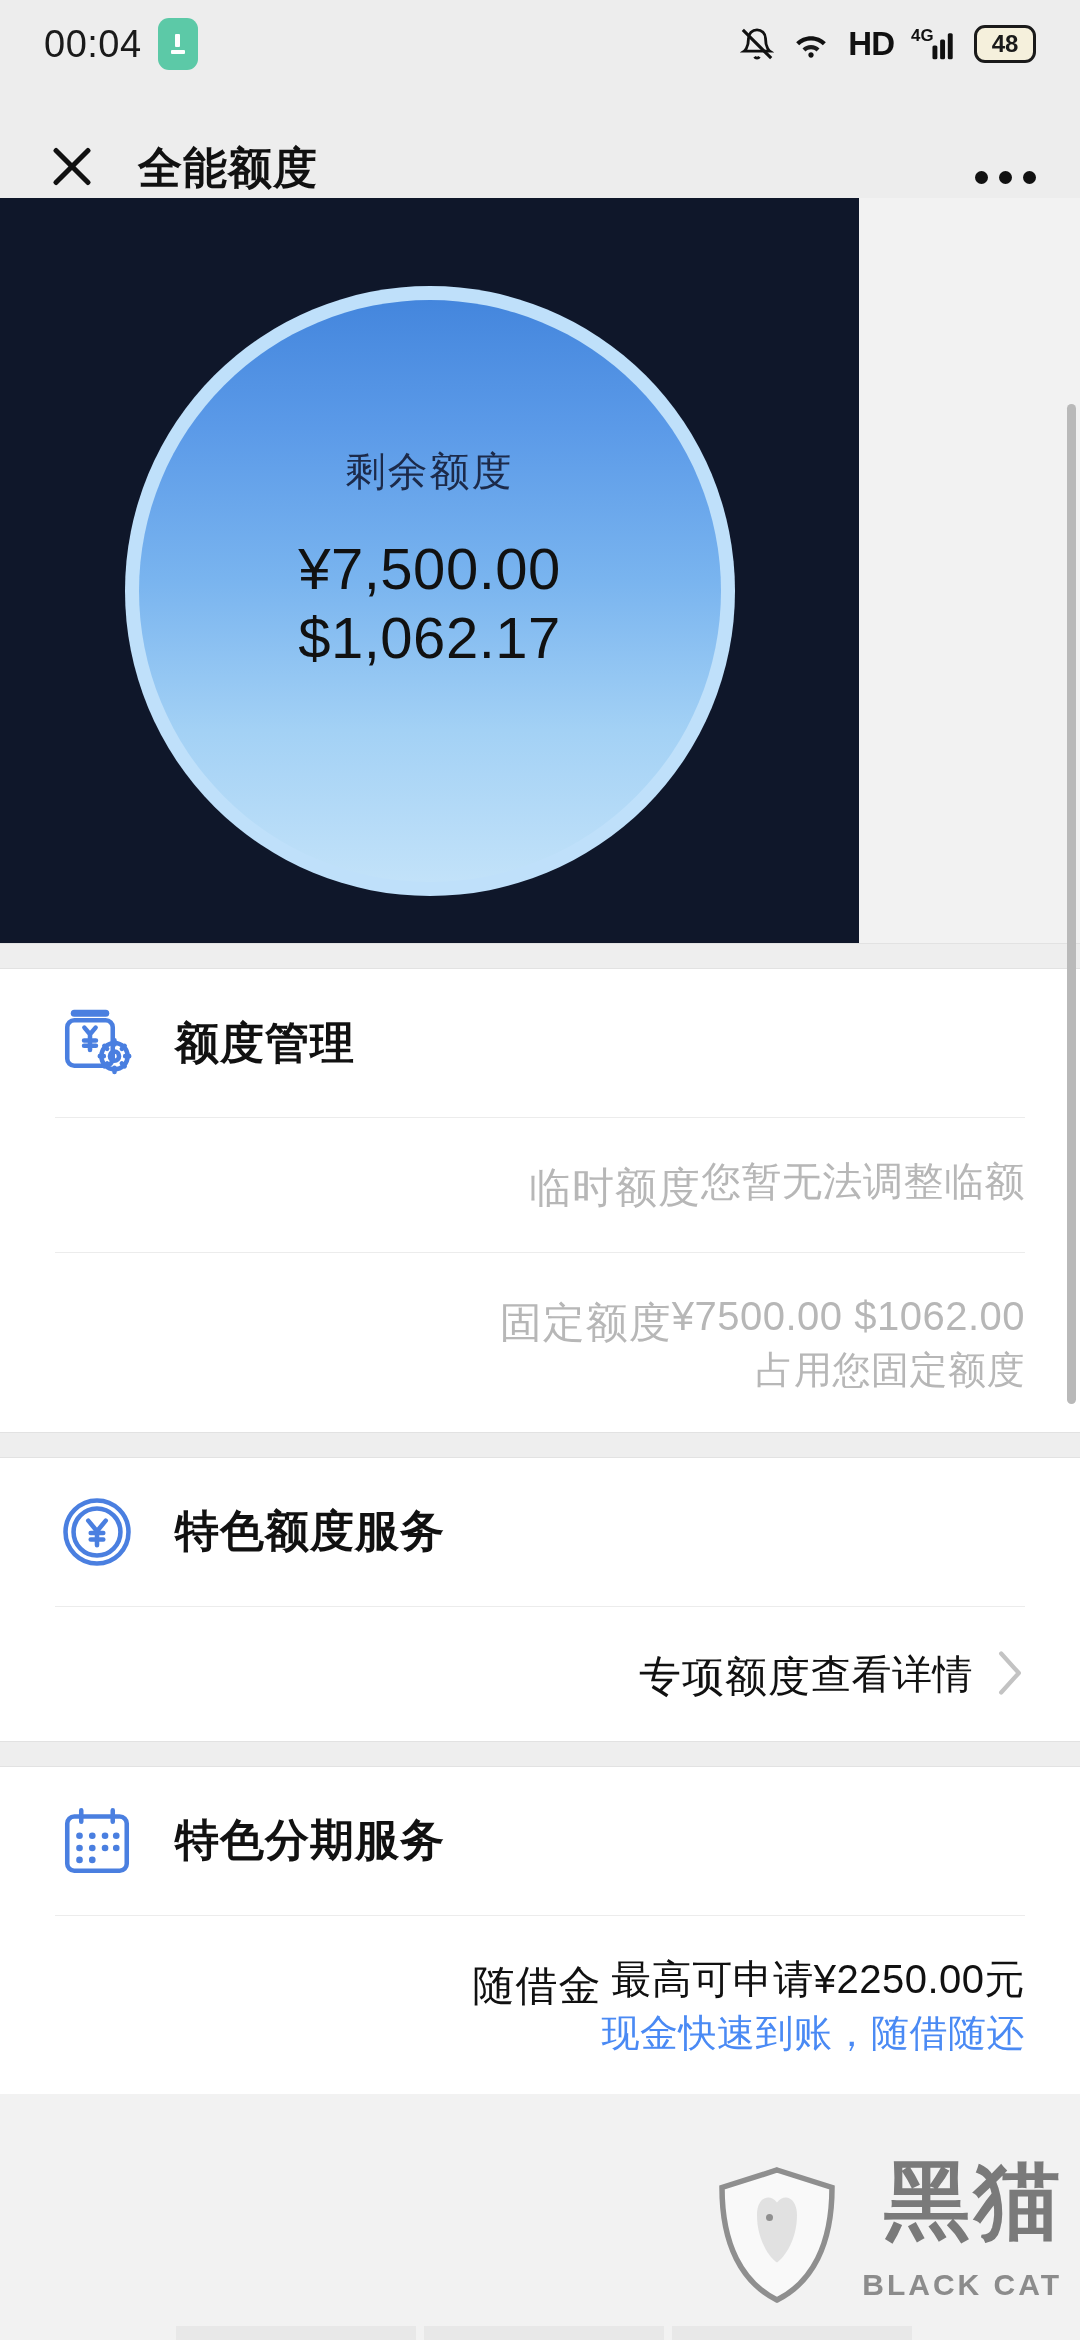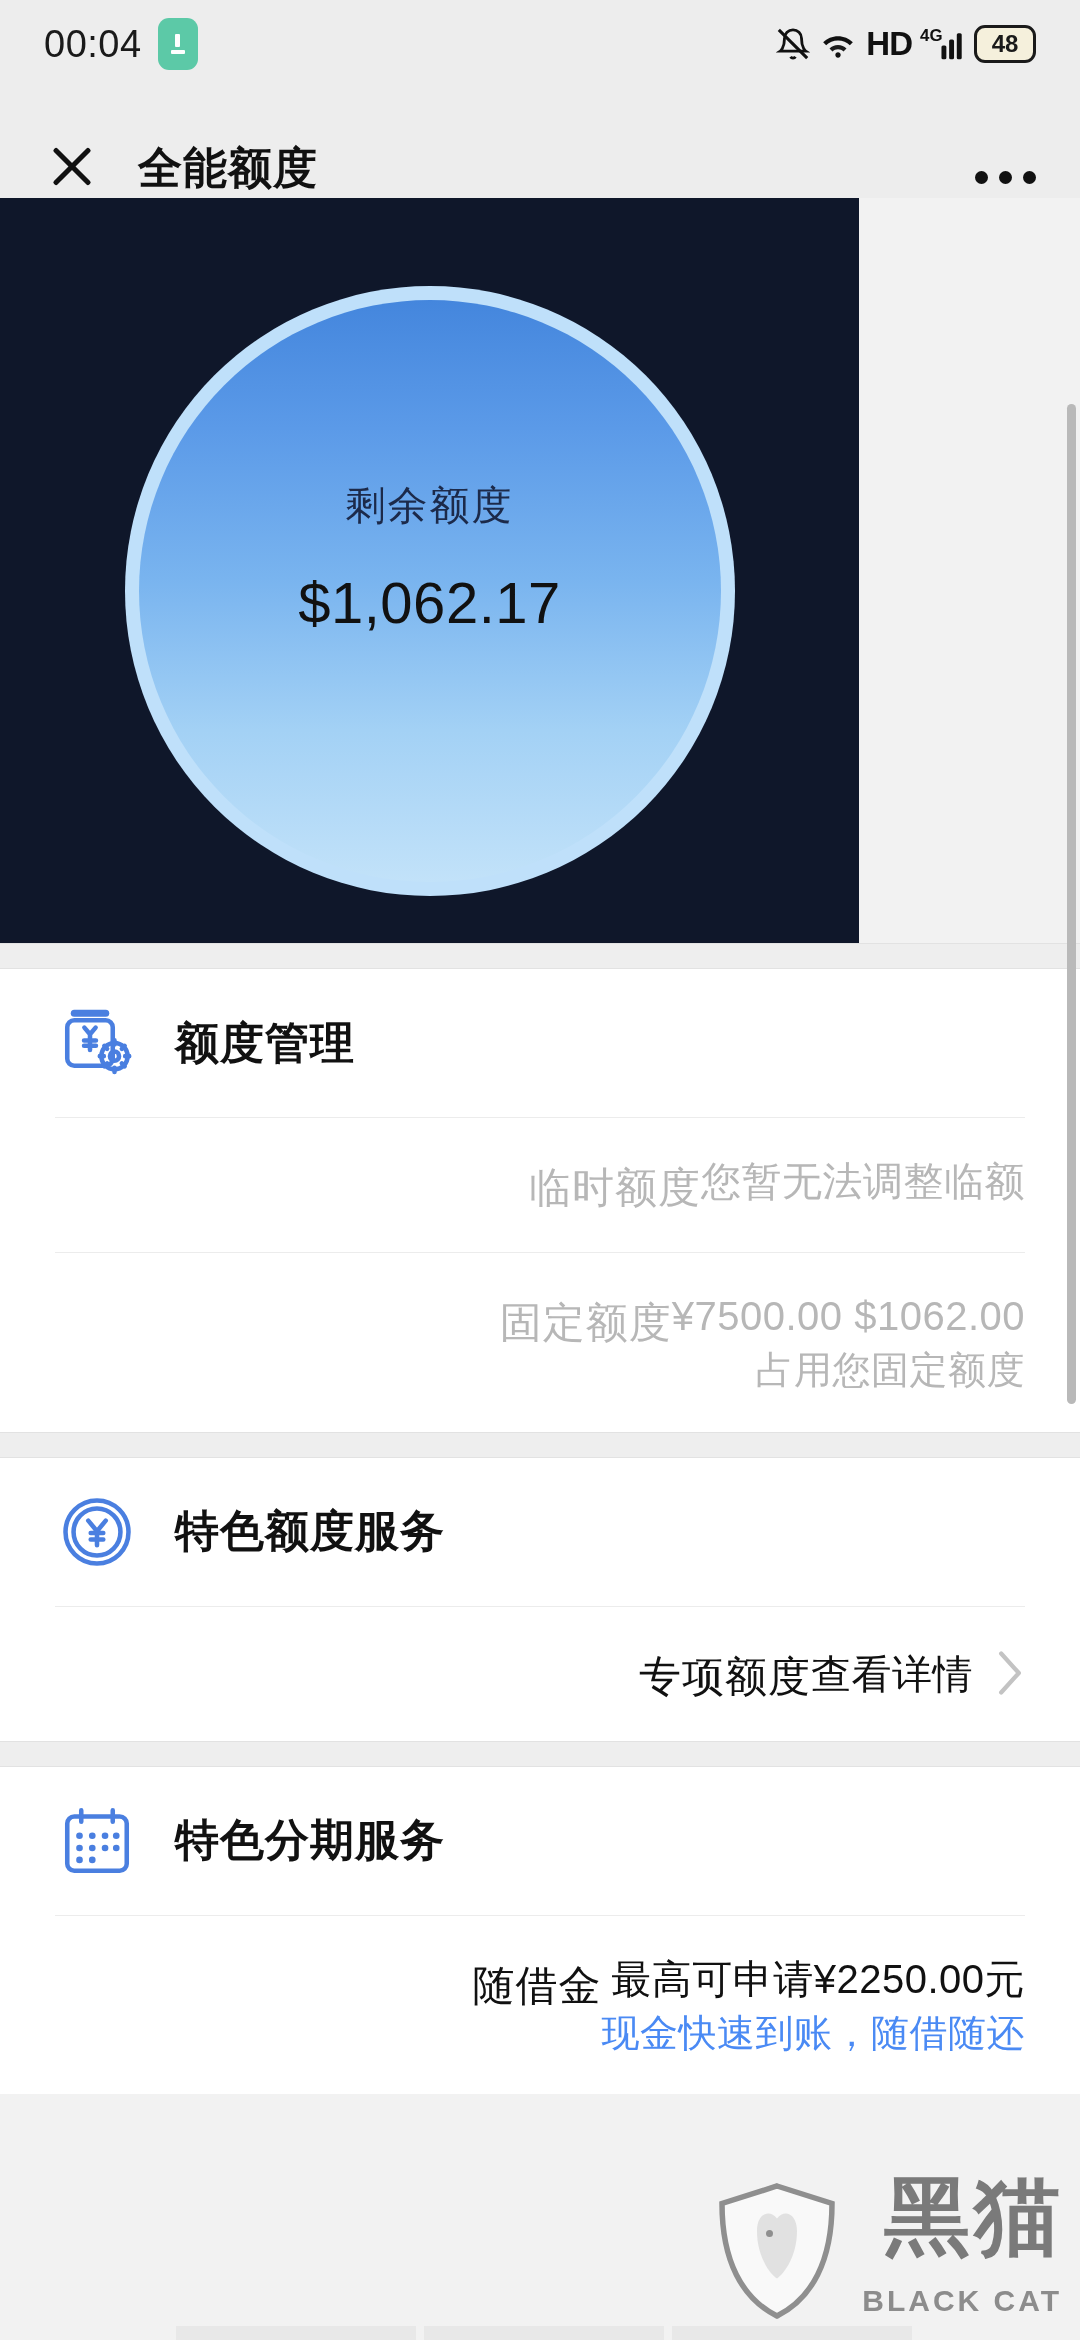--- a/index.html
+++ b/index.html
@@ -17,21 +17,21 @@
     padding:0 44px; background:#ededed;
   }
   .sb-left { display:flex; align-items:center; gap:16px; }
   .sb-time { font-size:38px; color:#1a1a1a; letter-spacing:0.5px; font-weight:400; }
   .sb-appicon {
     width:40px; height:52px; border-radius:11px; background:#5cc9a7;
     display:flex; flex-direction:column; align-items:center; justify-content:center; gap:3px;
   }
   .sb-appicon i { display:block; width:14px; height:4px; background:#ffffff; border-radius:1px; }
   .sb-appicon i.v { width:5px; height:13px; }
-  .sb-right { display:flex; align-items:center; gap:8px; }
+  .sb-right { display:flex; align-items:center; gap:17px; }
   .sb-right svg { display:block; }
   .sb-hd { font-size:33px; font-weight:700; color:#111; letter-spacing:-1px; }
   .sb-batt {
     width:62px; height:38px; border:3px solid #1a1a1a; border-radius:11px;
     display:flex; align-items:center; justify-content:center;
     font-size:24px; font-weight:700; color:#1a1a1a; background:#f5f0dc;
   }
 
   
   .titlebar {
@@ -82,21 +82,21 @@
   .row .v2 { font-size:38px; line-height:1.3; margin-top:4px; letter-spacing:0.5px; }
   .muted .lab, .muted .v1 { color:#b7b7b7; }
   .muted .v2 { color:#b7b7b7; }
   .blue { color:#4a8af4; }
   .chev { display:inline-block; margin-left:22px; vertical-align:-4px; }
 
   .row.arrow-row { align-items:center; }
   .row.arrow-row .val { display:flex; align-items:center; }
 
   
-  .watermark { position:absolute; right:6px; bottom:0px; width:430px; height:160px; opacity:1; pointer-events:none; }
+  .watermark { position:absolute; right:6px; bottom:16px; width:430px; height:160px; opacity:1; pointer-events:none; }
   .wm-text { position:absolute; right:10px; bottom:64px; font-size:86px; font-weight:700; color:#7a7a7a; letter-spacing:4px; font-family:"DejaVu Sans",sans-serif; }
   .wm-sub  { position:absolute; right:12px; bottom:22px; font-size:30px; font-weight:700; color:#8c8c8c; letter-spacing:3px; }
 
   
   .scrollbar { position:absolute; right:4px; top:206px; width:9px; height:1000px; background:#b9b9b9; border-radius:5px; }
 
   
   .bottom-sliver { position:absolute; left:0; bottom:0; width:1080px; height:14px; }
   .bottom-sliver .seg { position:absolute; bottom:0; height:14px; background:#e8e8e8; }
 </style>
@@ -150,20 +150,21 @@
         <span></span>
     </div>
   </div>
 
   <div class="content">
 
     <div class="hero">
       <div class="circle-wrap">
         <div class="circle">
           <div class="circle-label">剩余额度</div>
+          <div class="circle-amt">¥7,500.00</div>
           <div class="circle-amt">$1,062.17</div>
         </div>
       </div>
     </div>
 
     <div class="gap"></div>
 
     <div class="card">
       <div class="card-head">
         <span class="icon">

